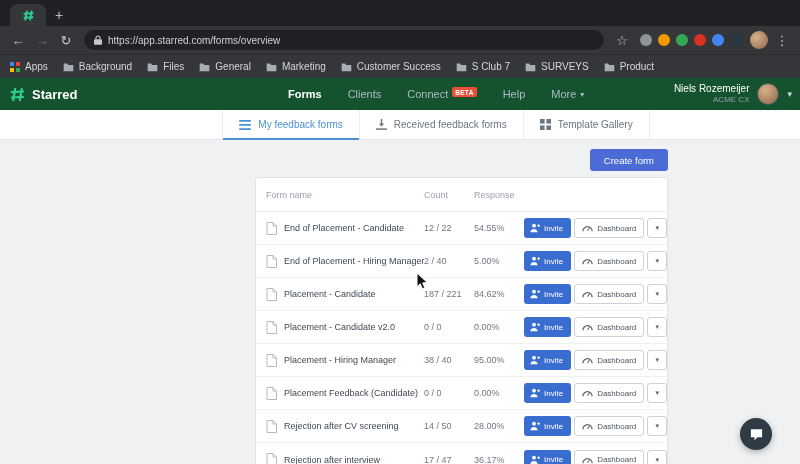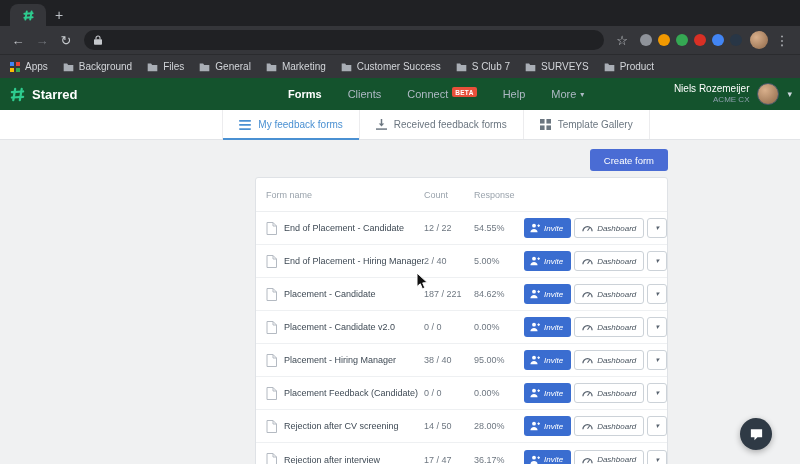--- a/index.html
+++ b/index.html
@@ -69,21 +69,21 @@
   .card { background:#ffffff; border:1px solid #dfe2e6; border-radius:3px; padding-bottom:30px; }
   .thead, .trow { display:grid; grid-template-columns:18px 140px 50px 50px 1fr;
                   align-items:center; padding:0 10px; }
   .thead { font-size:9px; color:#9aa3ac; border-bottom:1px solid #eceef0; height:34px; }
   .th-name { grid-column:1 / 3; }
   .trow { border-bottom:1px solid #eef0f2; height:33px; }
   .trow:last-child { border-bottom:none; }
   .fname { font-size:9px; color:#3f4a55; white-space:nowrap; overflow:hidden; }
   .fcount, .fresp { font-size:9px; color:#6e7781; white-space:nowrap; }
   .actions { display:flex; justify-content:flex-end; gap:3px; align-items:center; }
-  .btn { font-family:inherit; border-radius:3px; height:20px; display:flex; align-items:center; gap:4px; font-size:8px;font-style:italic; }
+  .btn { font-family:inherit; border-radius:3px; height:20px; display:flex; align-items:center; gap:4px; font-size:8px; }
   .btn-invite { background:#3a6dd0; color:#fff; border:none; padding:0 8px 0 6px; }
   .btn-dash { background:#fff; border:1px solid #ccd2d8; color:#4a5560; padding:0 7px; }
   .btn-caret { background:#fff; border:1px solid #ccd2d8; color:#5a6470; width:20px; justify-content:center; font-size:7px; padding:0; }
 
   
   .intercom { position:absolute; left:740px; top:418px; width:32px; height:32px; border-radius:50%;
               background:#2f3a45; display:flex; align-items:center; justify-content:center;
               box-shadow:0 2px 6px rgba(0,0,0,.3); }
   .cursor { position:absolute; left:416px; top:272px; pointer-events:none; }
 </style>
@@ -110,20 +110,21 @@
   <span class="navbtn">←</span>
   <span class="navbtn dim">→</span>
   <span class="navbtn">↻</span>
   <div class="omnibox">
     <span class="icn" id="lockicon">
         <svg width="8" height="10" viewBox="0 0 10 12">
           <rect y="5" width="10" height="7" rx="1" fill="#c5c8cc"></rect>
           <path d="M2.5 5.2V3.5a2.5 2.5 0 0 1 5 0v1.7" fill="none" stroke="#c5c8cc" stroke-width="1.4"></path>
         </svg>
       </span>
+    <span>https://app.starred.com/forms/overview</span>
   </div>
   <span class="navbtn">☆</span>
   <span class="ext-cluster" id="extcluster">
       <span class="ext-dot" style="background: rgb(143, 147, 154);"></span>
       <span class="ext-dot" style="background: rgb(242, 153, 0);"></span>
       <span class="ext-dot" style="background: rgb(53, 168, 83);"></span>
       <span class="ext-dot" style="background: rgb(217, 48, 37);"></span>
       <span class="ext-dot" style="background: rgb(66, 133, 244);"></span>
       <span class="ext-dot" style="background: rgb(40, 54, 70);"></span>
     </span>

